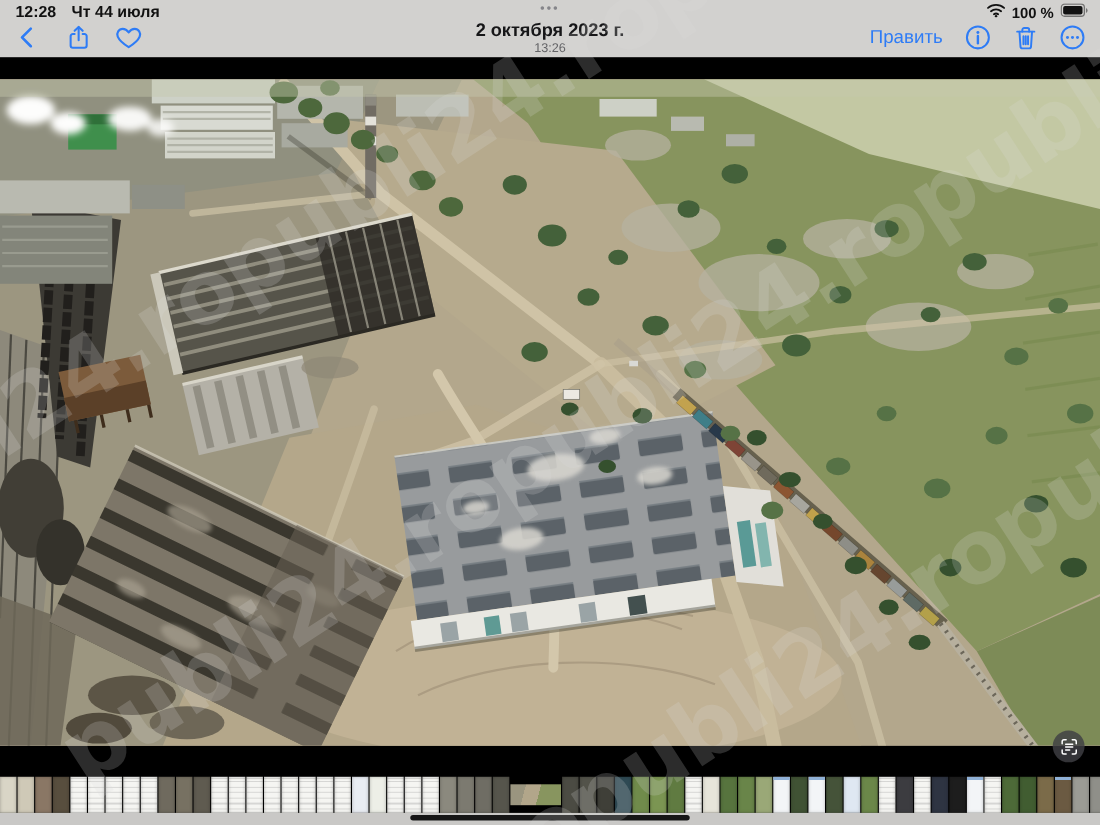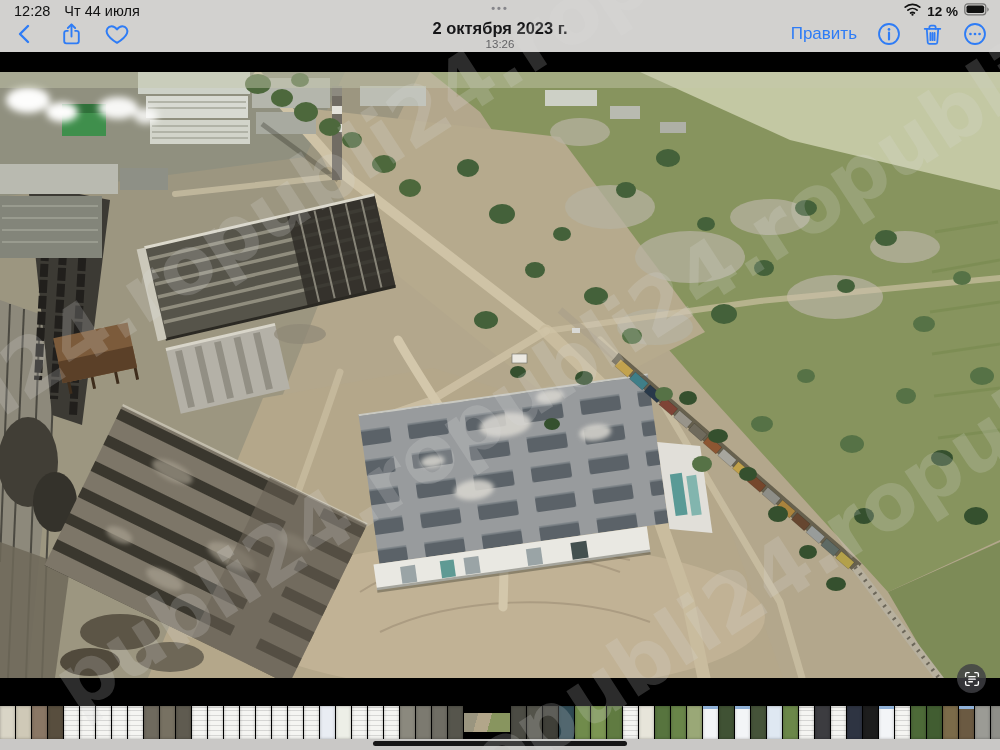--- a/index.html
+++ b/index.html
@@ -2,21 +2,21 @@
 <html><head>
 <meta charset="utf-8">
 <style>
   html,body{margin:0;padding:0;background:#000;}
   #page{position:relative;width:1000px;height:750px;background:#000;overflow:hidden;
         font-family:"Liberation Sans","DejaVu Sans",sans-serif;-webkit-font-smoothing:antialiased;}
 
   
   #toolbar{position:absolute;top:0;left:0;right:0;height:52px;background:#d2d1cf;}
   .statusbar{position:absolute;top:3px;left:14px;display:flex;gap:14px;align-items:center;
-             font-size:14.5px;font-weight:400;color:#111;}
+             font-size:14.5px;font-weight:700;color:#111;}
   .status-right{position:absolute;top:3px;right:10px;left:auto;display:flex;gap:6px;align-items:center;
              font-size:13.5px;font-weight:600;color:#111;}
   .win-dots{position:absolute;top:2px;left:0;right:0;text-align:center;font-size:11px;
             letter-spacing:2px;color:#85858a;font-weight:700;}
   .nav-left{position:absolute;top:21px;left:12px;display:flex;gap:20px;align-items:center;}
   .nav-right{position:absolute;top:21px;right:12px;display:flex;gap:17px;align-items:center;}
   .icon-btn{width:26px;height:26px;display:flex;align-items:center;justify-content:center;cursor:pointer;}
   .edit-label{font-size:17px;color:#2e7cf6;cursor:pointer;padding-right:2px;}
   .title-wrap{position:absolute;top:19px;left:300px;right:300px;text-align:center;line-height:1.1;}
   .title-main{font-size:16.5px;font-weight:700;color:#161618;}
@@ -64,21 +64,21 @@
       <span>
         <svg width="17" height="13" viewBox="0 0 17 13">
             <g fill="none" stroke="#111" stroke-width="1.7" stroke-linecap="round">
               <path d="M1.2 4.2a11 11 0 0 1 14.6 0"></path>
               <path d="M3.9 7.2a7 7 0 0 1 9.2 0"></path>
               <path d="M6.6 10a3.2 3.2 0 0 1 3.8 0"></path>
             </g>
             <circle cx="8.5" cy="11.7" r="1.1" fill="#111"></circle>
           </svg>
       </span>
-      <span>12 %</span>
+      <span>100 %</span>
       <span>
         <svg width="26" height="13" viewBox="0 0 26 13">
             <rect x="0.8" y="0.8" width="21" height="11" rx="3" fill="none" stroke="rgba(0,0,0,.45)" stroke-width="1.2"></rect>
             <rect x="2.5" y="2.5" width="17.6" height="7.6" rx="1.8" fill="#111"></rect>
             <path d="M23.3 4.2a2.6 2.6 0 0 1 0 4.6z" fill="rgba(0,0,0,.45)"></path>
           </svg>
       </span>
     </div>
 
     <div class="nav-left">

